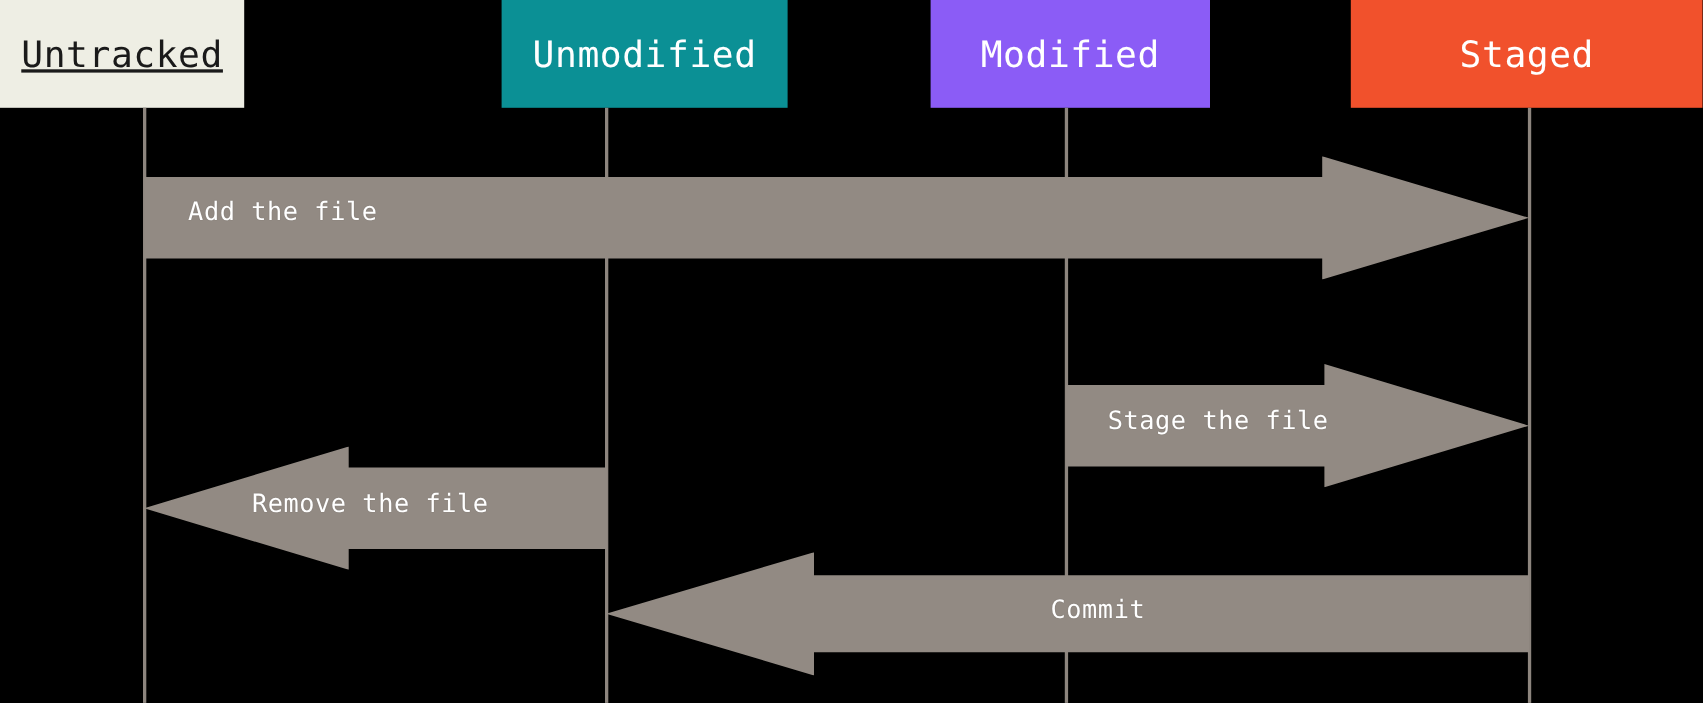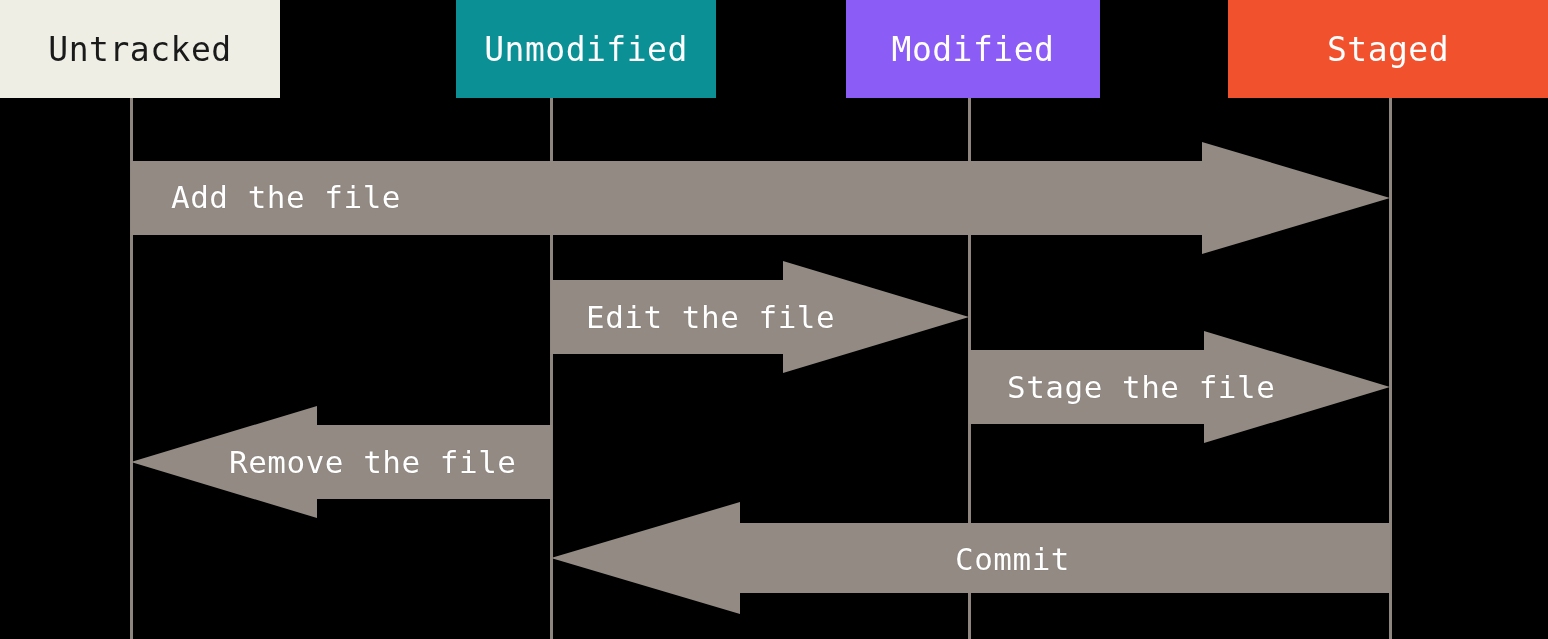--- a/index.html
+++ b/index.html
@@ -21,39 +21,39 @@
     top: 0;
     height: 98px;
     display: flex;
     align-items: center;
     justify-content: center;
     font-size: 33px;
     letter-spacing: 0.5px;
     white-space: nowrap;
     box-sizing: border-box;
   }
-  .state-box.untracked  { left: 0px;    width: 280px; background: #eeeee4; color: #1a1a1a; }
+  .state-box.untracked  { left: 0px;    width: 222px; background: #eeeee4; color: #1a1a1a; text-decoration: underline; }
   .state-box.unmodified { left: 420px;  width: 260px; background: #0b9095; color: #ffffff; margin-left: 36px; }
   .state-box.modified   { left: 846px;  width: 254px; background: #8b5cf6; color: #ffffff; }
   .state-box.staged     { left: 1228px; width: 320px; background: #f1512c; color: #ffffff; text-align: center; }
 
   
   .vline {
     position: absolute;
     top: 98px;
     width: 3px;
     height: 541px;
     background: #8d857e;
   }
 
   
   .arrow {
     position: absolute;
     color: #ffffff;
-    font-size: 31px;
+    font-size: 23px;
     white-space: nowrap;
   }
   .arrow svg { display: block; }
   .arrow .label {
     position: absolute;
     top: 0;
     line-height: 1;
     letter-spacing: 0.5px;
     text-shadow: 0 0 1px rgba(0,0,0,0.25);
   }
@@ -93,26 +93,20 @@
   <div class="vline" style="left:968px"></div>
   <div class="vline" style="left:1389px"></div>
 
   <div class="arrow a-add">
     <svg width="1260" height="112" viewBox="0 0 1260 112" aria-hidden="true">
       <path d="M0,19 L1071,19 L1071,0 L1259,56 L1071,112 L1071,93 L0,93 Z" fill="#928a83"></path>
     </svg>
     <span class="label">Add the file</span>
   </div>
 
-  <div class="arrow a-edit">
-    <svg width="419" height="112" viewBox="0 0 419 112" aria-hidden="true">
-      <path d="M0,19 L232,19 L232,0 L418,56 L232,112 L232,93 L0,93 Z" fill="#928a83"></path>
-    </svg>
-    <span class="label">Edit the file</span>
-  </div>
 
   <div class="arrow a-stage">
     <svg width="422" height="112" viewBox="0 0 422 112" aria-hidden="true">
       <path d="M0,19 L235,19 L235,0 L421,56 L235,112 L235,93 L0,93 Z" fill="#928a83"></path>
     </svg>
     <span class="label">Stage the file</span>
   </div>
 
   <div class="arrow a-commit">
     <svg width="839" height="112" viewBox="0 0 839 112" aria-hidden="true">

